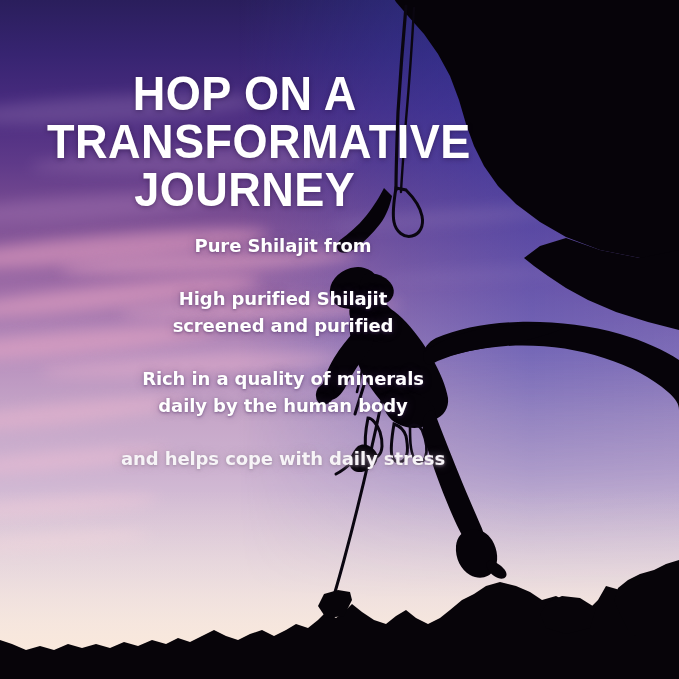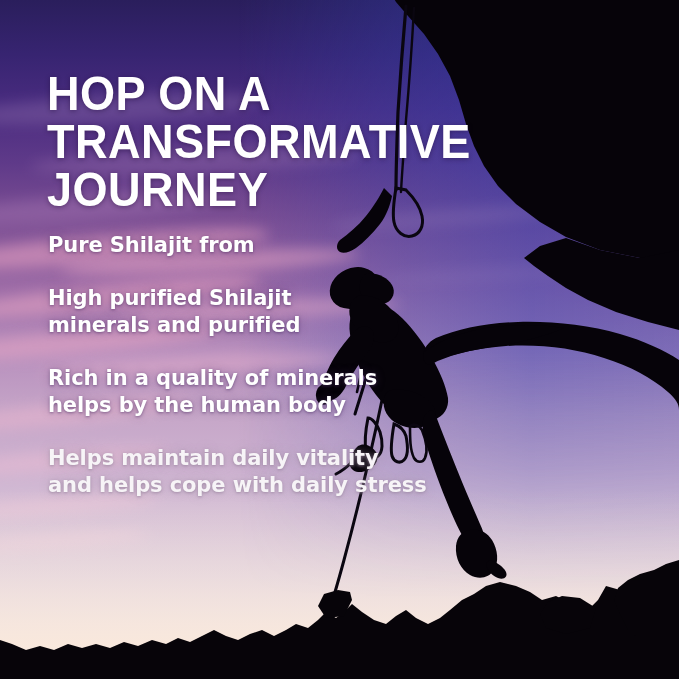--- a/index.html
+++ b/index.html
@@ -9,20 +9,21 @@
   }
   * { box-sizing: border-box; }
 
   #poster {
     position: relative;
     width: 679px;
     height: 679px;
     overflow: hidden;
     font-family: "DejaVu Sans", sans-serif;
     background: #2d2163;
+    text-align: center;
   }
 
   
   .sky-base {
     position: absolute;
     inset: 0;
     background: linear-gradient(to bottom,
       #2b1f5e 0%,
       #3a2470 9%,
       #4e2f82 18%,
@@ -112,21 +113,21 @@
   .bullets {
     position: absolute;
     left: 48px;
     top: 232px;
     width: 470px;
   }
   .bullet {
     color: #ffffff;
     font-family: "DejaVu Sans", sans-serif;
     font-weight: 700;
-    font-size: 21px;
+    font-size: 18px;
     line-height: 27px;
     letter-spacing: -0.1px;
     margin-bottom: 26px;
     text-shadow:
       0 1px 3px rgba(70,40,95,0.55),
       0 0 10px rgba(90,60,115,0.40);
   }
   .bullet:last-child { margin-bottom: 0; }
   .bullet .bl-line { display: block; white-space: nowrap; }
 
@@ -310,28 +311,27 @@
     </h1>
 
     <div class="bullets">
 
       <div class="bullet">
         <span class="bl-line">Pure Shilajit from</span>
       </div>
 
       <div class="bullet">
         <span class="bl-line">High purified Shilajit</span>
-        <span class="bl-line">minerals and purified</span>
+        <span class="bl-line">screened and purified</span>
       </div>
 
       <div class="bullet">
         <span class="bl-line">Rich in a quality of minerals</span>
-        <span class="bl-line">helps by the human body</span>
+        <span class="bl-line">daily by the human body</span>
       </div>
 
       <div class="bullet dim">
-        <span class="bl-line">Helps maintain daily vitality</span>
         <span class="bl-line">and helps cope with daily stress</span>
       </div>
 
     </div>
   </div>
 </div>
 
 </body></html>

